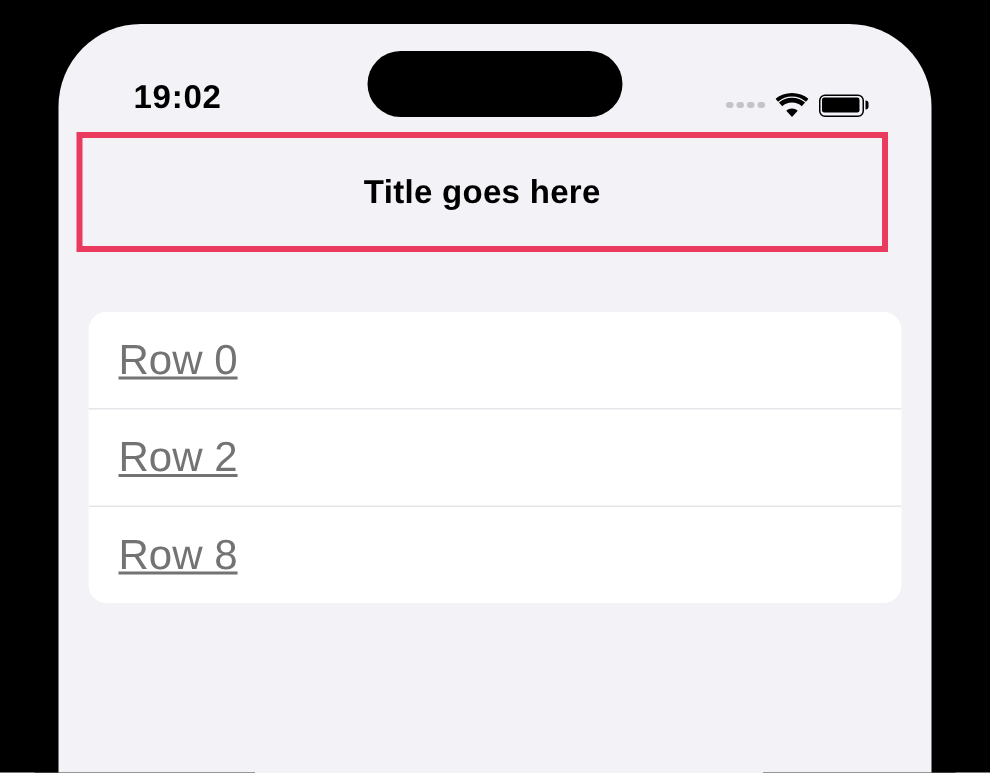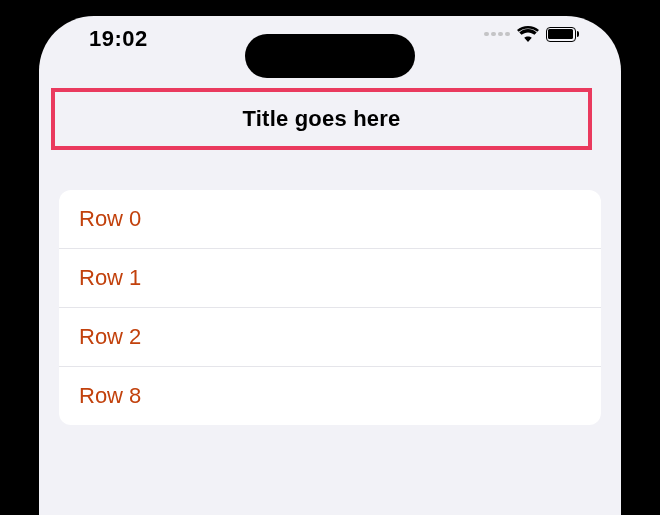--- a/index.html
+++ b/index.html
@@ -41,21 +41,21 @@
       transform: translateX(-50%);
       width: 170px;
       height: 44px;
       background: #000;
       border-radius: 26px;
       z-index: 100;
     }
     .status-bar {
       display: flex;
       justify-content: space-between;
-      align-items: flex-start;
+      align-items: flex-end;
       height: 62px;
       padding: 0 42px 0 50px;
       padding-top: 10px;
     }
     .time {
       font-size: 22px;
       font-weight: 600;
       letter-spacing: 0.5px;
       color: #000;
     }
@@ -97,45 +97,46 @@
     }
     .battery-tip {
       width: 2px;
       height: 6px;
       background: #000;
       border-radius: 0 2px 2px 0;
       margin-left: 1.5px;
     }
     .nav-bar {
       margin: 10px 29px 0 12px;
-      height: 62px;
+      height: 80px;
       border: 4px solid #ea3a5e;
       display: flex;
       align-items: center;
       justify-content: center;
       background: #f2f2f7;
     }
     .nav-title {
       font-size: 22px;
       font-weight: 600;
       color: #000;
       letter-spacing: 0.2px;
     }
     .list-container {
       margin: 40px 20px 0 20px;
       background: #fff;
       border-radius: 12px;
       overflow: hidden;
     }
     .list-row {
       padding: 16px 20px;
-      font-size: 22px;
-      color: #c2410c;
+      font-size: 28px;
+      color: #737373;
       border-bottom: 1px solid #e5e5ea;
       font-weight: 400;
+      text-decoration: underline;
     }
     .list-row:last-child {
       border-bottom: none;
     }
     .side-button {
       position: absolute;
       background: #000;
       border-radius: 2px;
     }
     .side-button.left-1 {
@@ -200,23 +201,20 @@
 
     <div class="nav-bar">
       <div class="nav-title">Title goes here</div>
     </div>
 
     <div class="list-container">
       <div class="list-row">
         <span>Row 0</span>
       </div>
       <div class="list-row">
-        <span>Row 1</span>
-      </div>
-      <div class="list-row">
         <span>Row 2</span>
       </div>
       <div class="list-row">
         <span>Row 8</span>
       </div>
     </div>
 
   </div>
 </div>
 

